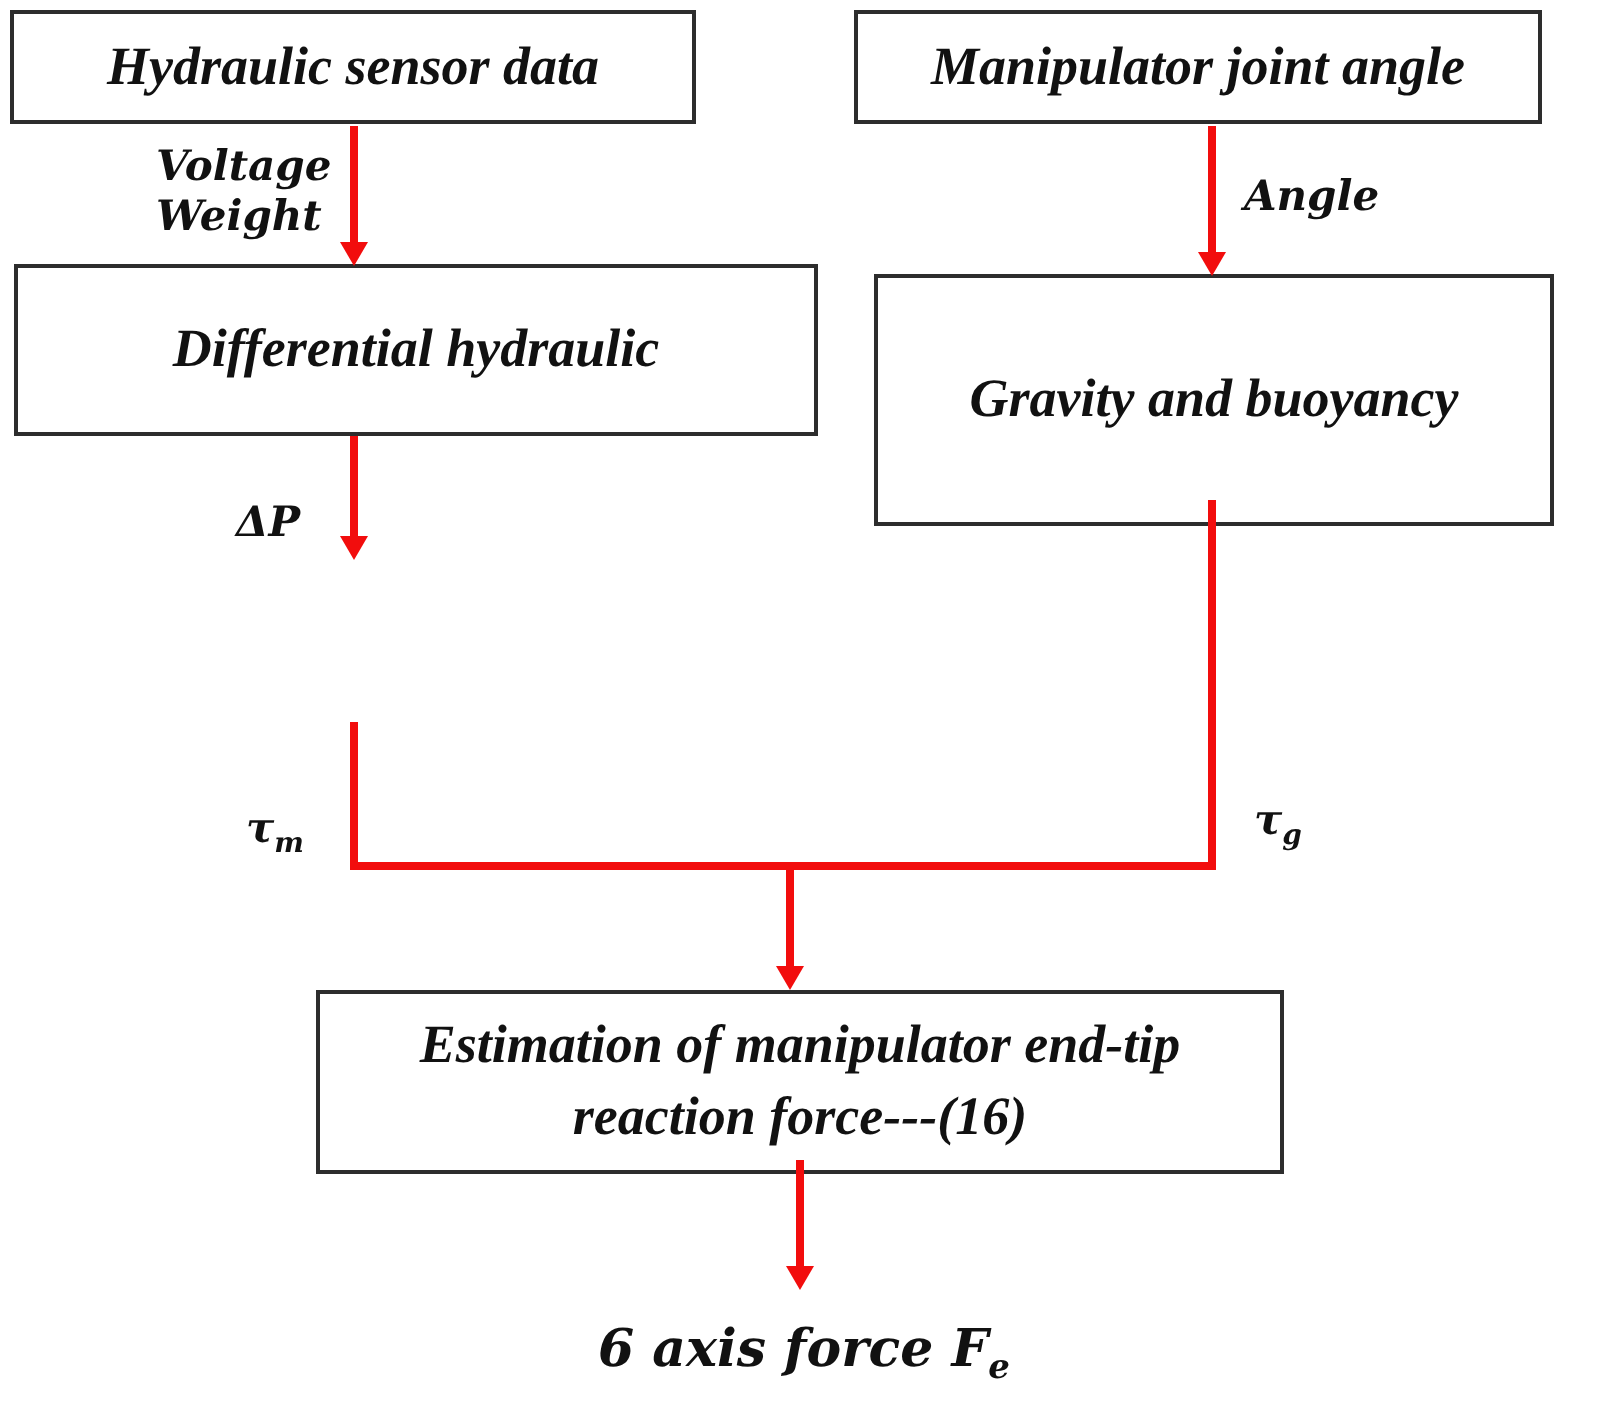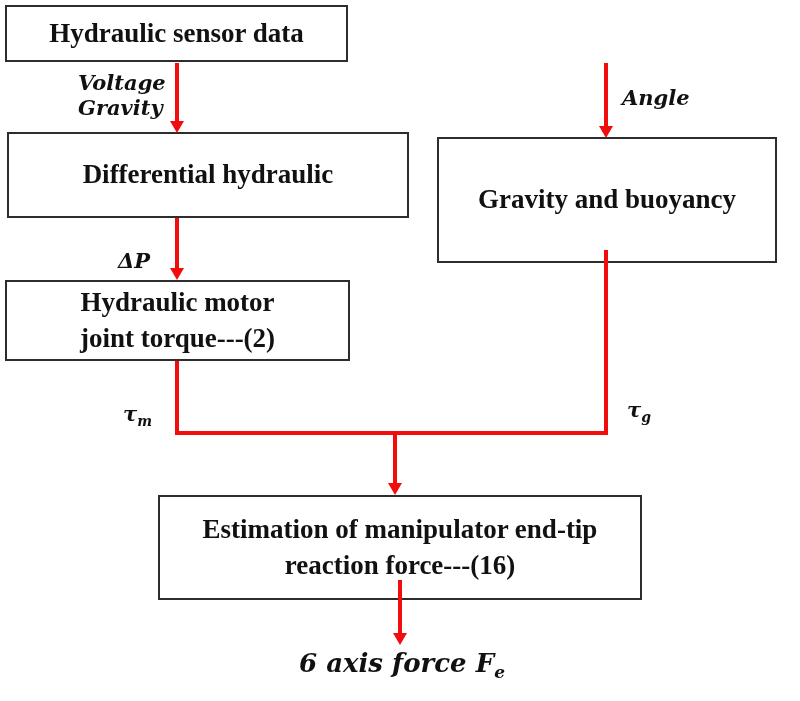--- a/index.html
+++ b/index.html
@@ -22,20 +22,21 @@
     box-sizing:border-box;
     border:2.5px solid var(--border);
     background:var(--bg);
     display:flex;flex-direction:column;
     justify-content:center;align-items:center;
     text-align:center;
     font-weight:bold;
     font-size:27px;
     line-height:1.32;
     color:var(--text);
+    font-style:italic;
   }
   .arrow-v{
     position:absolute;
     width:14px;
     display:flex;flex-direction:column;align-items:center;
   }
   .arrow-v .shaft{width:4px;flex:1;background:var(--red);}
   .arrow-v .head{
     width:0;height:0;
     border-left:7px solid transparent;
@@ -51,46 +52,46 @@
     font-weight:bold;
     font-size:21px;
     line-height:25px;
     color:var(--text);
     white-space:nowrap;
   }
   .lbl sub{font-size:14px;line-height:0;}
   .out-label{
     font-size:26px;
     transform:translateX(-50%);
+    margin-top:12px;
   }
 </style>
 </head>
 <body>
 
 <div class="canvas">
 
   <div class="box" style="left:5px;top:5px;width:343px;height:57px">
     <div>Hydraulic sensor data</div>
   </div>
 
+  <div class="box" style="left:427px;top:5px;width:344px;height:57px">
+    <div>Manipulator joint angle</div>
+  </div>
 
   <div class="box" style="left:7px;top:132px;width:402px;height:86px">
     <div>Differential hydraulic</div>
   </div>
 
   <div class="box" style="left:437px;top:137px;width:340px;height:126px">
     <div>Gravity and buoyancy</div>
   </div>
 
-  <div class="box" style="left:5px;top:280px;width:345px;height:81px">
-    <div>Hydraulic motor</div>
-    <div>joint torque---(2)</div>
-  </div>
 
-  <div class="box" style="left:158px;top:495px;width:484px;height:105px">
+  <div class="box" style="left:158px;top:495px;width:484px;height:92px">
     <div>Estimation of manipulator end-tip</div>
     <div>reaction force---(16)</div>
   </div>
 
   <div class="arrow-v" style="left:170px;top:63px;height:70px">
     <div class="shaft"></div>
     <div class="head"></div>
   </div>
 
   <div class="arrow-v" style="left:599px;top:63px;height:75px">
@@ -112,21 +113,21 @@
     <div class="head"></div>
   </div>
 
   <div class="arrow-v" style="left:393px;top:580px;height:65px">
     <div class="shaft"></div>
     <div class="head"></div>
   </div>
 
   <div class="lbl" style="left:78px;top:70px">
     <div>Voltage</div>
-    <div>Gravity</div>
+    <div>Weight</div>
   </div>
 
   <div class="lbl" style="left:622px;top:85px">Angle</div>
 
   <div class="lbl" style="left:118px;top:248px">ΔP</div>
 
   <div class="lbl" style="left:123px;top:401px"><span>τ</span><sub>m</sub></div>
 
   <div class="lbl" style="left:627px;top:397px"><span>τ</span><sub>g</sub></div>
 

